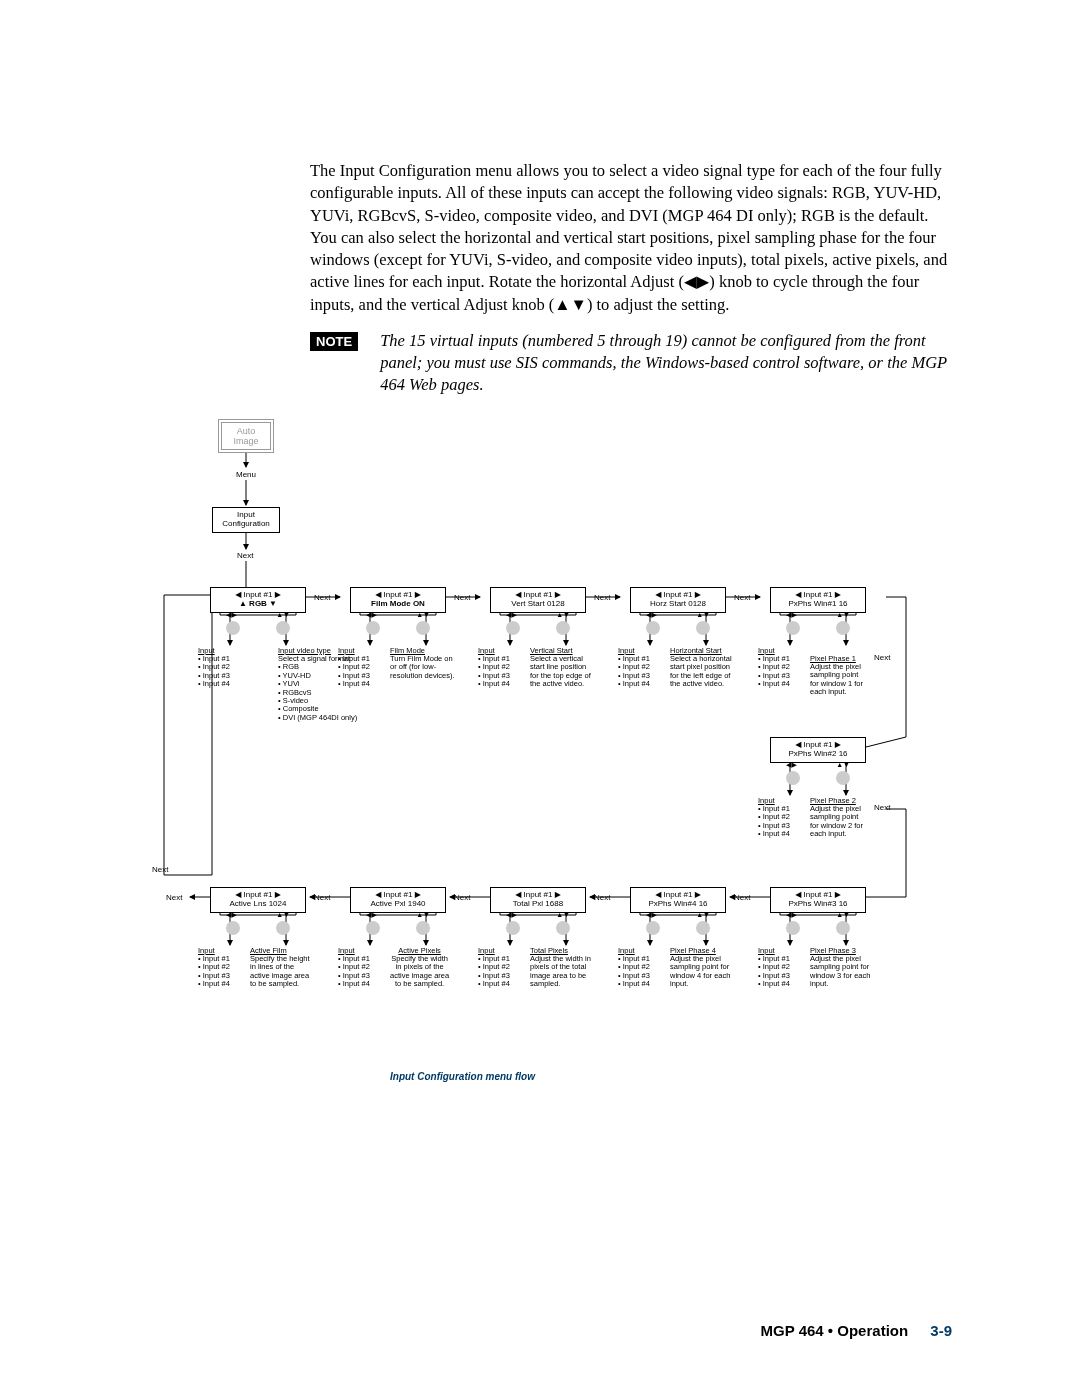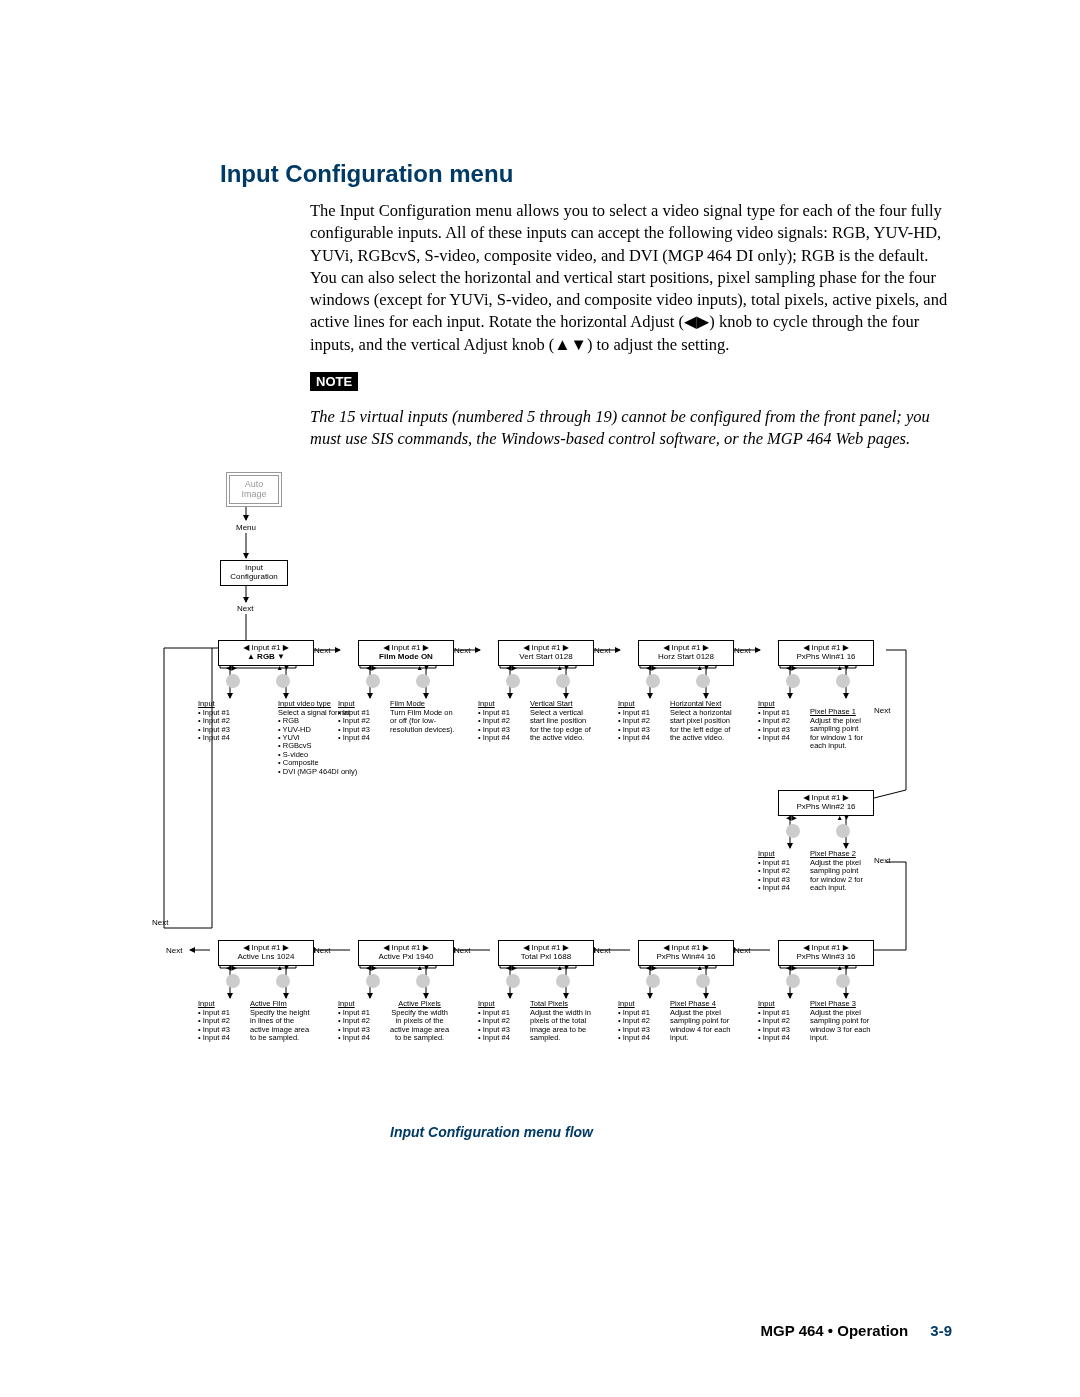--- a/index.html
+++ b/index.html
@@ -27,22 +27,21 @@
       line-height: 1.35;
       margin-left: 190px;
       margin-right: 10px;
       text-align: left;
     }
     .note-row {
       margin-top: 14px;
       margin-left: 190px;
       display: flex;
       align-items: flex-start;
-      gap: 15px;
-      flex-direction: column;
+      gap: 22px;
     }
     .note-badge {
       background: #000;
       color: #fff;
       font-family: Arial, sans-serif;
       font-weight: bold;
       font-size: 13px;
       padding: 2px 6px;
       flex-shrink: 0;
       margin-top: 2px;
@@ -67,21 +66,20 @@
       height: 100%;
     }
     .box {
       position: absolute;
       border: 1px solid #000;
       background: #fff;
       font-size: 8px;
       line-height: 1.12;
       text-align: center;
       padding: 3px 4px;
-      margin-left: 8px;
     }
     .box.auto-image {
       border: 4px double #999;
       color: #999;
       font-size: 9px;
     }
     .txt {
       position: absolute;
       font-size: 8px;
       line-height: 1.15;
@@ -118,39 +116,38 @@
       line-height: 1.12;
     }
     .desc-block .hdr { text-decoration: underline; }
     .desc-block ul { list-style: none; padding-left: 0; }
     .desc-block ul li::before { content: "• "; }
     .flow-caption {
       font-family: Arial, Helvetica, sans-serif;
       font-weight: bold;
       font-style: italic;
       color: #003a66;
-      font-size: 14px;
+      font-size: 10px;
       margin-top: 6px;
       margin-left: 270px;
     }
     .footer {
       position: absolute;
       bottom: 58px;
       right: 128px;
       font-family: Arial, Helvetica, sans-serif;
       font-size: 15px;
       font-weight: bold;
     }
     .footer .num { color: #003a66; margin-left: 18px; }
   </style>
 </head>
 <body>
 
 <div class="page">
-  <h2 class="section-title">Input Configuration menu</h2>
 
   <p class="body-text">The Input Configuration menu allows you to select a video signal type for each of the four fully configurable inputs.  All of these inputs can accept the following video signals: RGB, YUV-HD, YUVi, RGBcvS, S-video, composite video, and DVI (MGP 464 DI only); RGB is the default.  You can also select the horizontal and vertical start positions, pixel sampling phase for the four windows (except for YUVi, S-video, and composite video inputs), total pixels, active pixels, and active lines for each input.  Rotate the horizontal Adjust (◀▶) knob to cycle through the four inputs, and the vertical Adjust knob (▲▼) to adjust the setting.</p>
 
   <div class="note-row">
     <span class="note-badge">NOTE</span>
     <span class="note-text">The 15 virtual inputs (numbered 5 through 19) cannot be configured from the front panel; you must use SIS commands, the Windows-based control software, or the MGP 464 Web pages.</span>
   </div>
 
   <div class="diagram">
 
@@ -352,21 +349,21 @@
       <div class="desc-block" style="left:478px; top:232px;">
     <div class="hdr">Input</div>
     <ul>
           <li>Input #1</li>
           <li>Input #2</li>
           <li>Input #3</li>
           <li>Input #4</li>
         </ul>
   </div>
       <div class="desc-block" style="left:530px; top:232px;">
-    <div class="hdr">Horizontal Next</div>
+    <div class="hdr">Horizontal Start</div>
         <div>Select a horizontal</div>
         <div>start pixel position</div>
         <div>for the left edge of</div>
         <div>the active video.</div>
   </div>
       <div class="txt lbl" style="left:594px; top:178px;">Next</div>
       <div class="box" style="left:630px; top:172px; width:96px;">
         <div>◀  Input #1  ▶</div>
         <div>PxPhs Win#1   16</div>
       </div>

